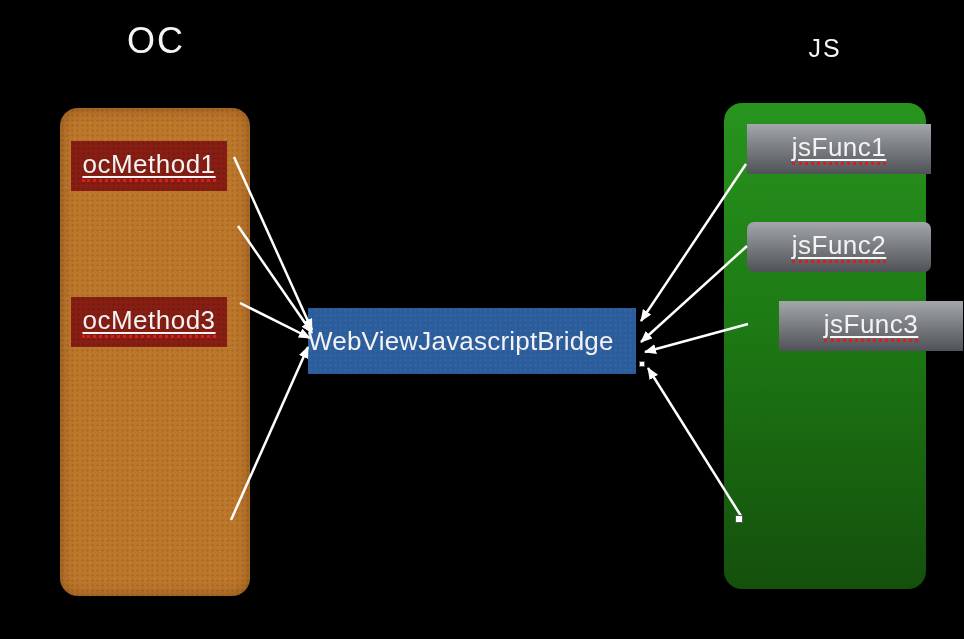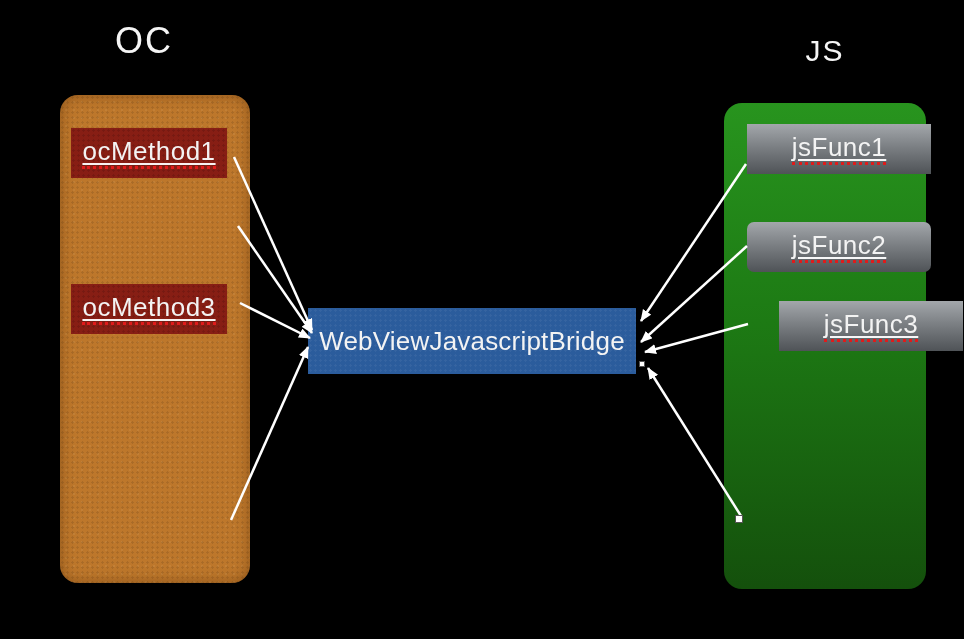--- a/index.html
+++ b/index.html
@@ -10,29 +10,29 @@
     font-family:"Liberation Sans", sans-serif;
     overflow:hidden;
   }
   .heading{
     position:absolute;
     color:#f5f5f5;
     text-align:center;
     letter-spacing:2px;
     font-weight:400;
   }
-  .heading-oc{left:49px;top:20px;width:190px;font-size:36px;}
-  .heading-js{left:724px;top:34px;width:202px;font-size:30px;}
+  .heading-oc{left:61px;top:20px;width:190px;font-size:36px;}
+  .heading-js{left:724px;top:34px;width:202px;font-size:25px;}
 
   .panel{
     position:absolute;
     border-radius:18px;
   }
   .panel-oc{
-    left:60px;top:95px;width:190px;height:488px;
+    left:60px;top:108px;width:190px;height:488px;
     background-color:#bd772b;
     background-image:
       radial-gradient(rgba(0,0,0,0.10) 1px, transparent 1.4px),
       radial-gradient(rgba(255,235,200,0.07) 1px, transparent 1.4px);
     background-size:5px 5px, 8px 8px;
     background-position:0 0, 2px 3px;
     box-shadow: inset 0 0 14px rgba(80,40,0,0.45);
   }
   .panel-js{
     left:724px;top:103px;width:202px;height:486px;
@@ -72,21 +72,21 @@
     text-underline-offset:3px;
     text-decoration-color:rgba(255,255,255,0.95);
   }
 
   .bridge{
     position:absolute;
     left:308px;top:308px;width:328px;height:66px;
     background-color:#2b5c9c;
     background-image:radial-gradient(rgba(255,255,255,0.05) 1px, transparent 1.4px);
     background-size:5px 5px;
-    display:flex;align-items:center;justify-content:center;
+    display:flex;align-items:center;justify-content:flex-start;
     color:#f3f3f3;font-size:26px;letter-spacing:0.2px;
   }
 
   .arrows{position:absolute;left:0;top:0;pointer-events:none;}
   .arrows line{stroke:#ffffff;stroke-width:2.5;}
 
   .handle{
     position:absolute;
     background:#ffffff;
     border:1px solid #555;

